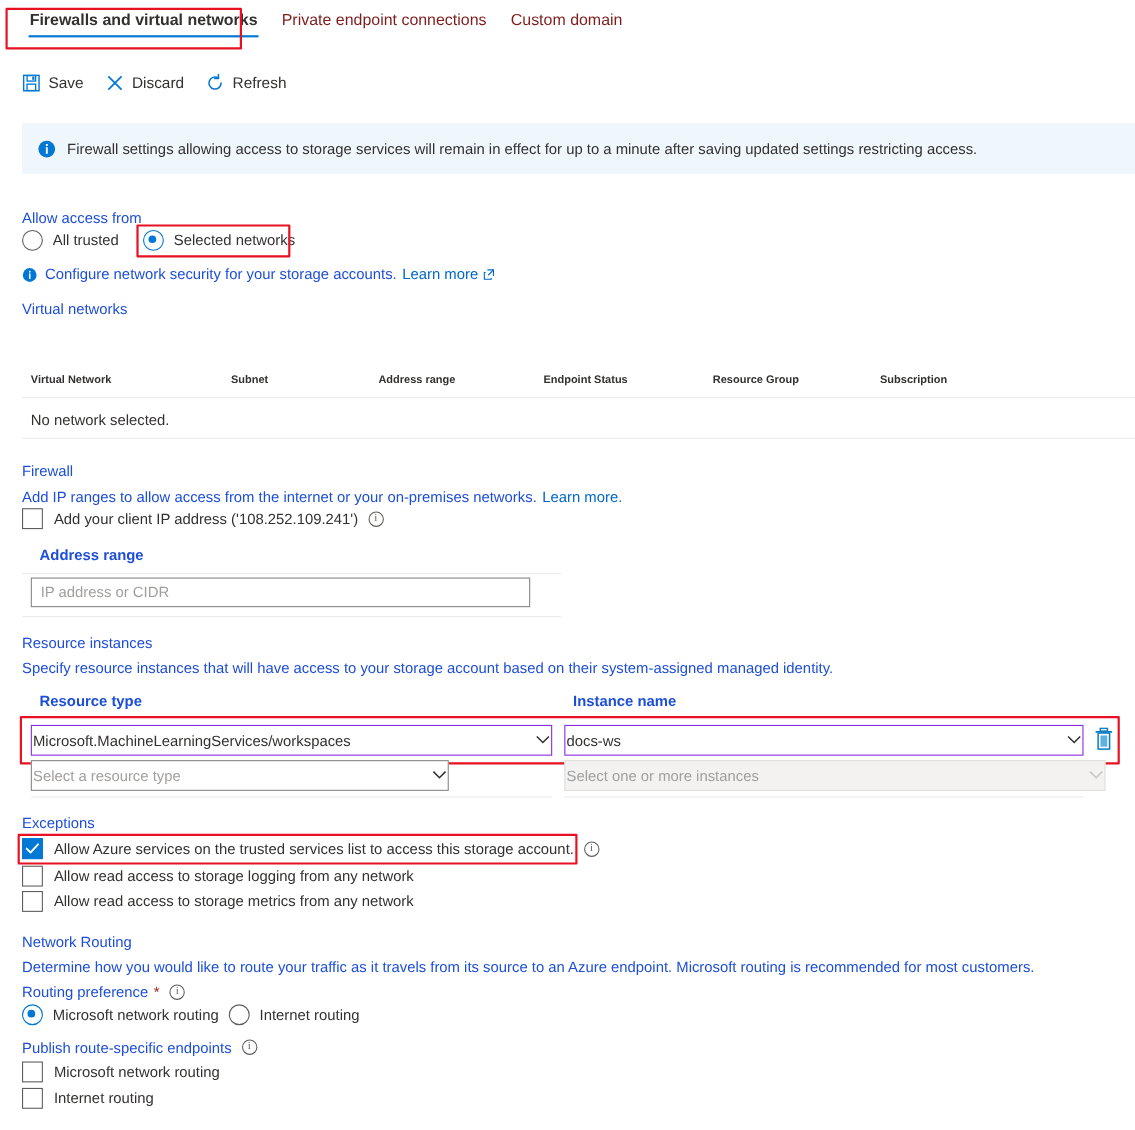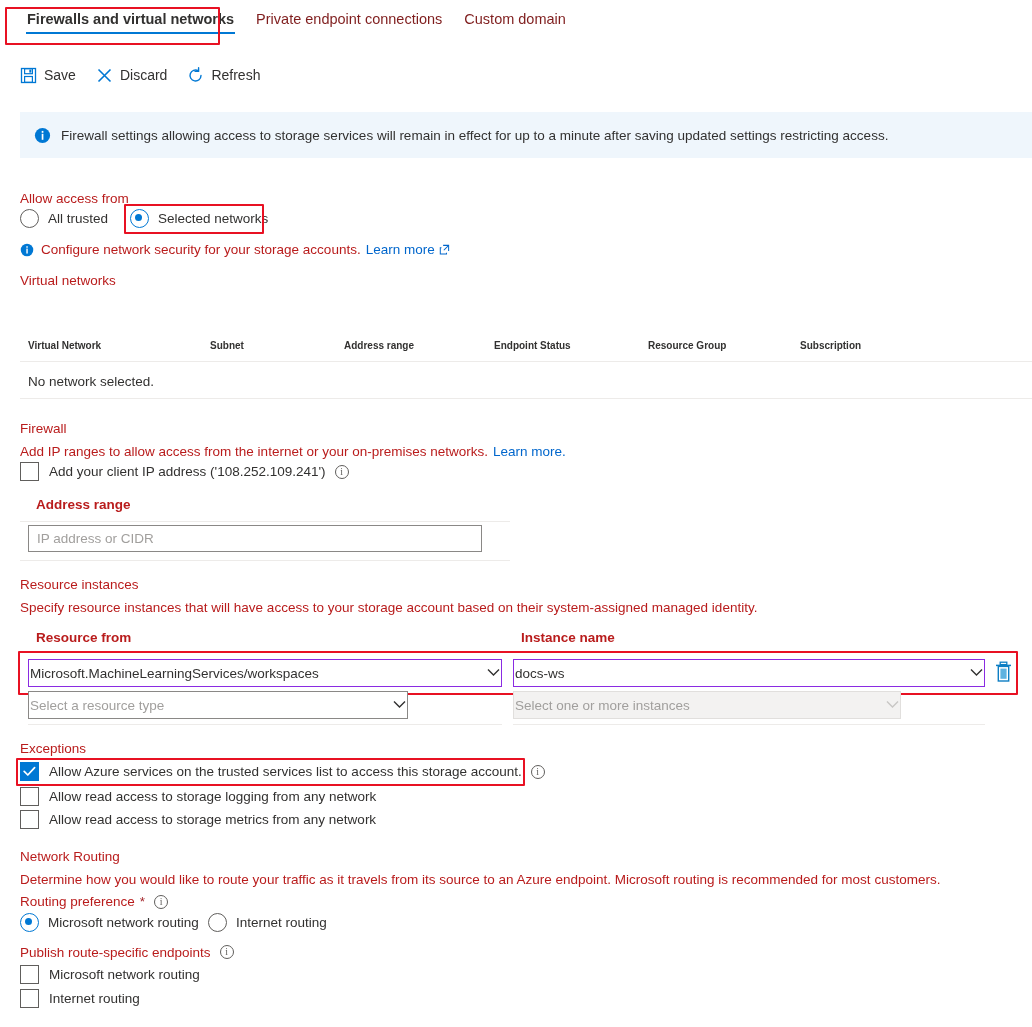--- a/index.html
+++ b/index.html
@@ -45,21 +45,21 @@
   .icn { display: inline-flex; align-items: center; justify-content: center; }
 
   
   .banner {
     position: absolute; left: 20px; top: 112px; width: 1012px; height: 46px;
     background: #eff6fc; display: flex; align-items: center; padding-left: 14px;
   }
   .banner-text { font-size: 13.5px; color: #323130; margin-left: 10px; }
 
   
-  .lbl { font-size: 13.5px; color: #b91c1c; }
+  .lbl { font-size: 13.5px; color: #1d4ed8; }
   .abs { position: absolute; }
   a.link { color: #0066cc; text-decoration: none; cursor: pointer; }
 
   
   .radio-row { display: flex; align-items: center; }
   .radio {
     width: 19px; height: 19px; border-radius: 50%;
     border: 1.6px solid #605e5c; background: #fff;
     display: inline-block; position: relative; flex: none; cursor: pointer;
   }
@@ -241,21 +241,21 @@
   <div class="abs lbl" style="left:36px; top:497px; font-weight:bold;">Address range</div>
   <div class="hrule" style="left:20px; top:521px; width:490px;"></div>
   <div class="abs txtinput" style="left:28px; top:525px; width:454px;">
     <span>IP address or CIDR</span>
   </div>
   <div class="hrule" style="left:20px; top:560px; width:490px;"></div>
 
   <div class="abs lbl" style="left:20px; top:577px;">Resource instances</div>
   <div class="abs lbl" style="left:20px; top:600px;">Specify resource instances that will have access to your storage account based on their system-assigned managed identity.</div>
 
-  <div class="abs lbl" style="left:36px; top:630px; font-weight:bold;">Resource from</div>
+  <div class="abs lbl" style="left:36px; top:630px; font-weight:bold;">Resource type</div>
   <div class="abs lbl" style="left:521px; top:630px; font-weight:bold;">Instance name</div>
 
   <div class="abs ddl focusbox" style="left:28px; top:659px; width:474px;">
     <span>Microsoft.MachineLearningServices/workspaces</span>
     <span class="chev">
       <svg width="13" height="9" viewBox="0 0 13 9">
           <path d="M1 1.5 L6.5 7 L12 1.5" stroke="#323130" stroke-width="1.4" fill="none"></path>
         </svg>
     </span>
   </div>
@@ -280,21 +280,21 @@
   <div class="redbox" style="left:18px; top:651px; width:1000px; height:44px;"></div>
 
   <div class="abs ddl placeholder" style="left:28px; top:691px; width:380px;">
     <span>Select a resource type</span>
     <span class="chev">
       <svg width="13" height="9" viewBox="0 0 13 9">
           <path d="M1 1.5 L6.5 7 L12 1.5" stroke="#323130" stroke-width="1.4" fill="none"></path>
         </svg>
     </span>
   </div>
-  <div class="abs ddl disabled" style="left:513px; top:691px; width:388px;">
+  <div class="abs ddl disabled" style="left:513px; top:691px; width:492px;">
     <span>Select one or more instances</span>
     <span class="chev">
       <svg width="13" height="9" viewBox="0 0 13 9">
           <path d="M1 1.5 L6.5 7 L12 1.5" stroke="#c8c6c4" stroke-width="1.4" fill="none"></path>
         </svg>
     </span>
   </div>
   <div class="hrule" style="left:28px; top:724px; width:474px;"></div>
   <div class="hrule" style="left:513px; top:724px; width:472px;"></div>
 

